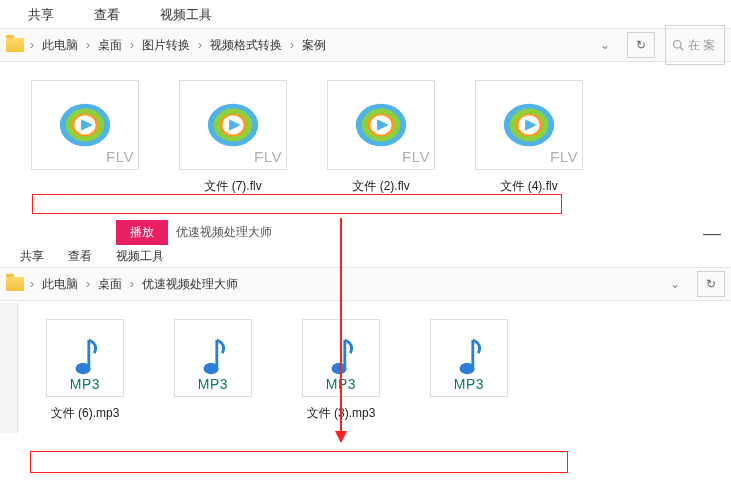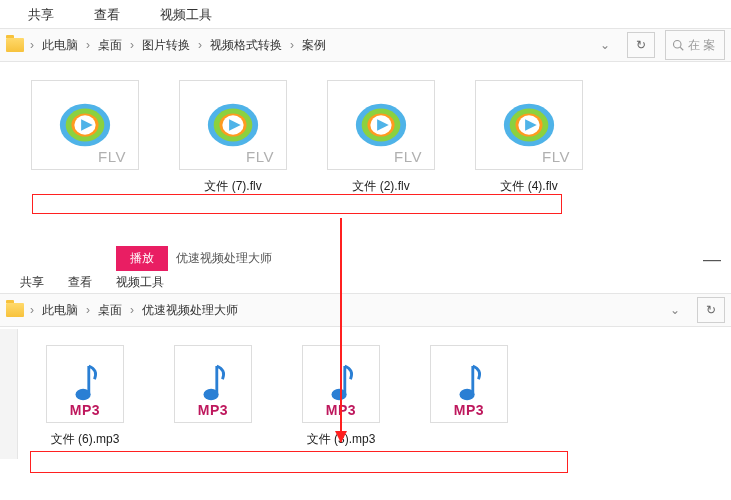--- a/index.html
+++ b/index.html
@@ -95,21 +95,21 @@
   padding: 0 2px;
 }
 .refresh-box {
   width: 28px; height: 26px;
   border: 1px solid #d0d0d0;
   display: flex; align-items: center; justify-content: center;
   color: #666;
   margin-left: 6px;
 }
 .search-box {
-  height: 30px;
+  height: 40px;
   border: 1px solid #d0d0d0;
   display: flex; align-items: center;
   padding: 0 6px;
   color: #999;
   min-width: 60px;
   margin-left: 6px;
 }
 .search-box svg { margin-right: 4px; }
 .content {
   display: flex;
@@ -126,36 +126,35 @@
   margin: 0 auto 4px;
   display: flex;
   align-items: center;
   justify-content: center;
   flex-direction: column;
   position: relative;
   background: #fff;
 }
 .thumb .ext-label {
   position: absolute;
-  right: 12px; bottom: 4px;
+  right: 4px; bottom: 4px;
   font-size: 15px;
   color: #b0b0b0;
   font-weight: 400;
   letter-spacing: 0.5px;
 }
 .thumb.small {
   width: 78px; height: 78px;
 }
 .thumb.small .ext-label {
   left: 50%; transform: translateX(-50%);
   right: auto;
   bottom: 4px;
   font-size: 14px;
-  color: #be185d;
-  font-weight: bold;
+  color: #0f766e;
 }
 .filename {
   font-size: 12px;
   color: #222;
   padding-top: 4px;
 }
 .red-box-1 {
   position: absolute;
   border: 1px solid #ff2020;
   left: 32px; top: 194px;
@@ -286,21 +285,21 @@
             <ellipse cx="30" cy="24" rx="11" ry="10" fill="#fff"></ellipse>
             <path d="M26 18 L38 24 L26 30 Z" fill="#4fb3e8"></path>
           </svg>
         <span class="ext-label">FLV</span>
       </div>
       <div class="filename">文件 (4).flv</div>
     </div>
   </div>
 </div>
 
-<div class="window" style="margin-top:30px; position:relative;">
+<div class="window" style="margin-top:4px; position:relative;">
   <div class="ribbon-tabs" style="padding-left:116px; gap:0;">
     <span class="special-tab">播放</span>
     <span class="special-label">优速视频处理大师</span>
   </div>
   <div class="ribbon-tabs-row2">
     <span class="tab">共享</span>
     <span class="tab">查看</span>
     <span class="tab">视频工具</span>
   </div>
   <span class="minimize">—</span>

